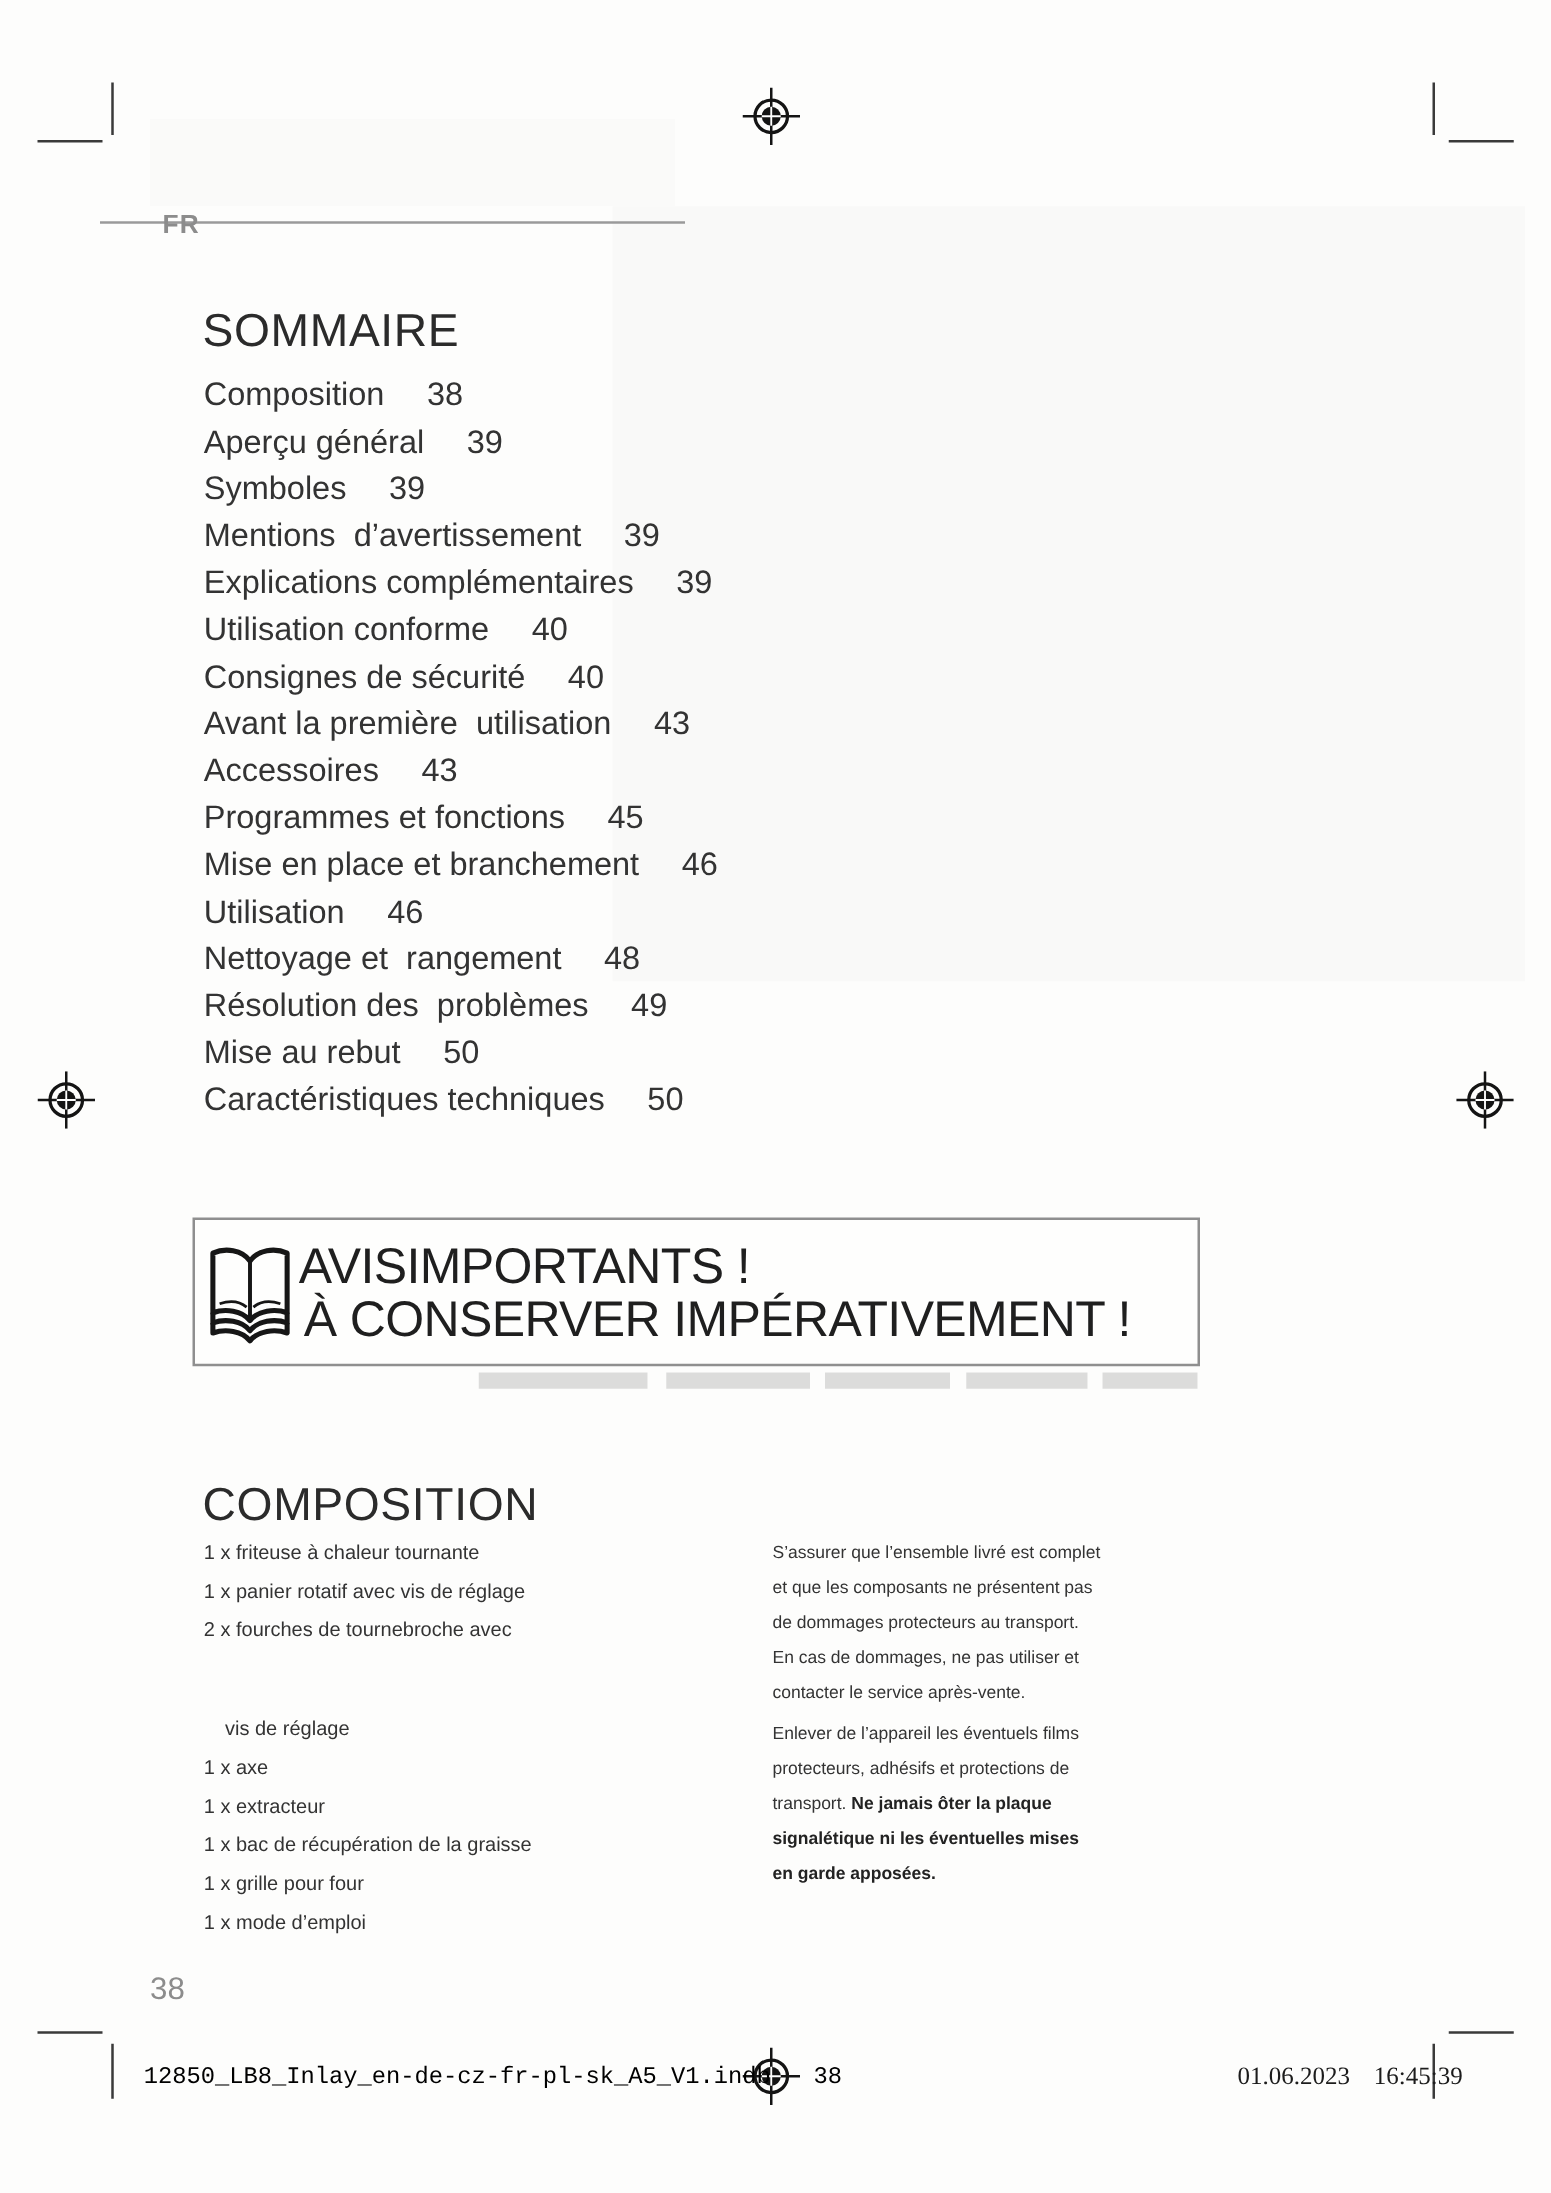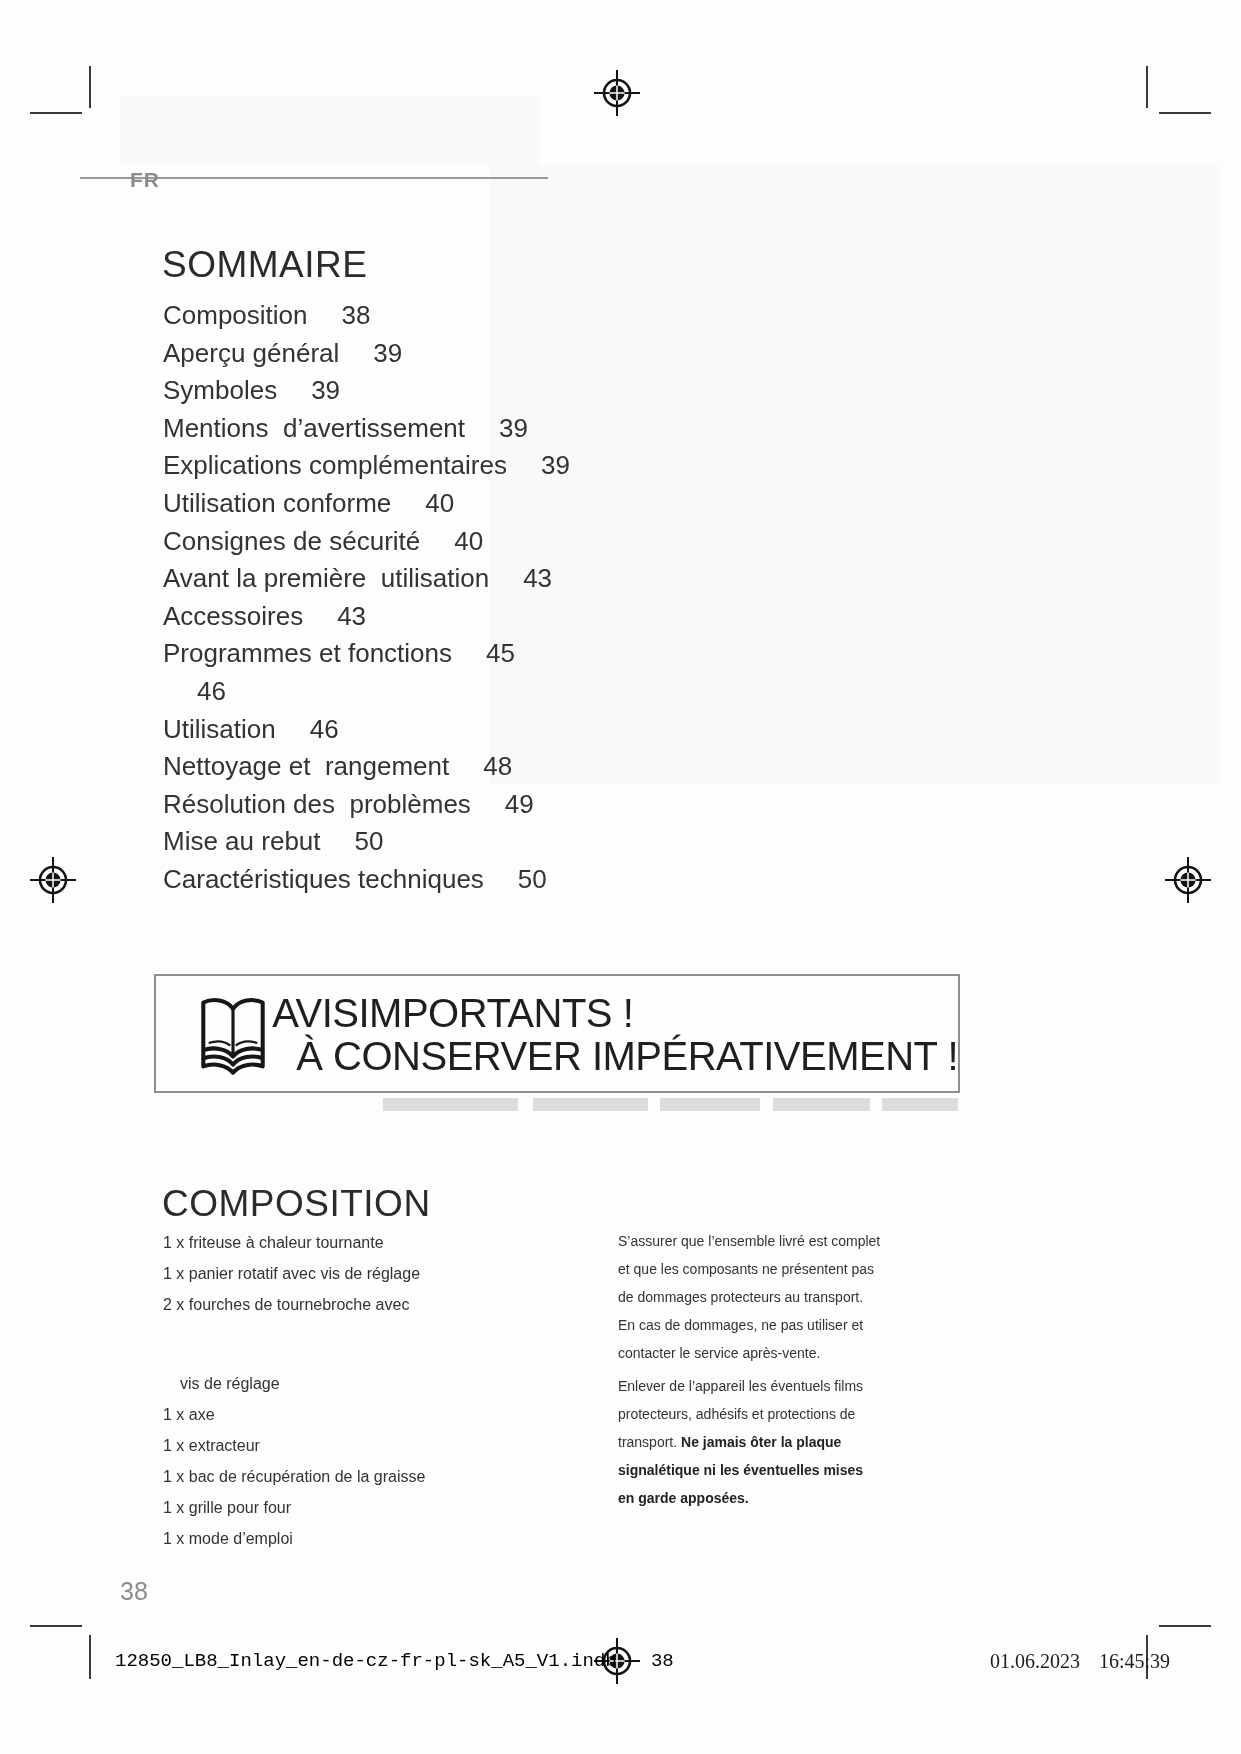--- a/index.html
+++ b/index.html
@@ -27,26 +27,26 @@
   .page-title{position:absolute;left:162px;font-size:37px;letter-spacing:.5px;color:#2b2b2b;}
   #sommaire-title{top:244px;}
   .toc{position:absolute;left:163px;top:300px;font-size:26px;color:#333;}
   .toc-entry{height:37.6px;display:flex;align-items:baseline;white-space:pre;}
   .toc-page{margin-left:34px;}
 
   
   .notice-box{
     position:absolute;left:154px;top:974px;width:802px;height:115px;
     border:2px solid #8f8f8f;background:rgba(255,255,255,.4);
-    display:flex;align-items:center;justify-content:flex-end;
+    display:flex;align-items:center;
   }
   .notice-icon{margin-left:8px;flex:0 0 auto;}
   .notice-text{margin-left:3px;margin-top:2px;color:#1f1f1f;}
   .notice-line{font-size:40px;line-height:43px;letter-spacing:-0.5px;white-space:nowrap;}
-  .notice-line2{margin-left:24px;}
+  .notice-line2{margin-left:4px;}
 
   
   #composition-title{top:1183px;}
   .comp-list{position:absolute;left:163px;top:1227px;font-size:16px;line-height:31px;color:#333;white-space:nowrap;}
   .comp-wrap{padding-left:17px;margin-top:48px;}
   .comp-note{position:absolute;left:618px;top:1227px;font-size:14px;line-height:28px;color:#333;white-space:nowrap;}
   .note-line.gap{margin-top:5px;}
   .comp-note strong{color:#222;}
 
   
@@ -119,21 +119,21 @@
     <div class="toc-entry"><span class="toc-label">Composition</span><span class="toc-page">38</span></div>
     <div class="toc-entry"><span class="toc-label">Aperçu général</span><span class="toc-page">39</span></div>
     <div class="toc-entry"><span class="toc-label">Symboles</span><span class="toc-page">39</span></div>
     <div class="toc-entry"><span class="toc-label">Mentions  d’avertissement</span><span class="toc-page">39</span></div>
     <div class="toc-entry"><span class="toc-label">Explications complémentaires</span><span class="toc-page">39</span></div>
     <div class="toc-entry"><span class="toc-label">Utilisation conforme</span><span class="toc-page">40</span></div>
     <div class="toc-entry"><span class="toc-label">Consignes de sécurité</span><span class="toc-page">40</span></div>
     <div class="toc-entry"><span class="toc-label">Avant la première  utilisation</span><span class="toc-page">43</span></div>
     <div class="toc-entry"><span class="toc-label">Accessoires</span><span class="toc-page">43</span></div>
     <div class="toc-entry"><span class="toc-label">Programmes et fonctions</span><span class="toc-page">45</span></div>
-    <div class="toc-entry"><span class="toc-page">46</span></div>
+    <div class="toc-entry"><span class="toc-label">Mise en place et branchement</span><span class="toc-page">46</span></div>
     <div class="toc-entry"><span class="toc-label">Utilisation</span><span class="toc-page">46</span></div>
     <div class="toc-entry"><span class="toc-label">Nettoyage et  rangement</span><span class="toc-page">48</span></div>
     <div class="toc-entry"><span class="toc-label">Résolution des  problèmes</span><span class="toc-page">49</span></div>
     <div class="toc-entry"><span class="toc-label">Mise au rebut</span><span class="toc-page">50</span></div>
     <div class="toc-entry"><span class="toc-label">Caractéristiques techniques</span><span class="toc-page">50</span></div>
   </div>
 
 <div class="notice-box">
   <svg class="notice-icon" width="72" height="90" viewBox="0 0 80 96">
     <path d="M40 20 C33 10 18 8 7 13 L7 66 C18 62 33 64 40 73 C47 64 62 62 73 66 L73 13 C62 8 47 10 40 20 Z" fill="none" stroke="#161616" stroke-width="4.5" stroke-linejoin="round"></path>

